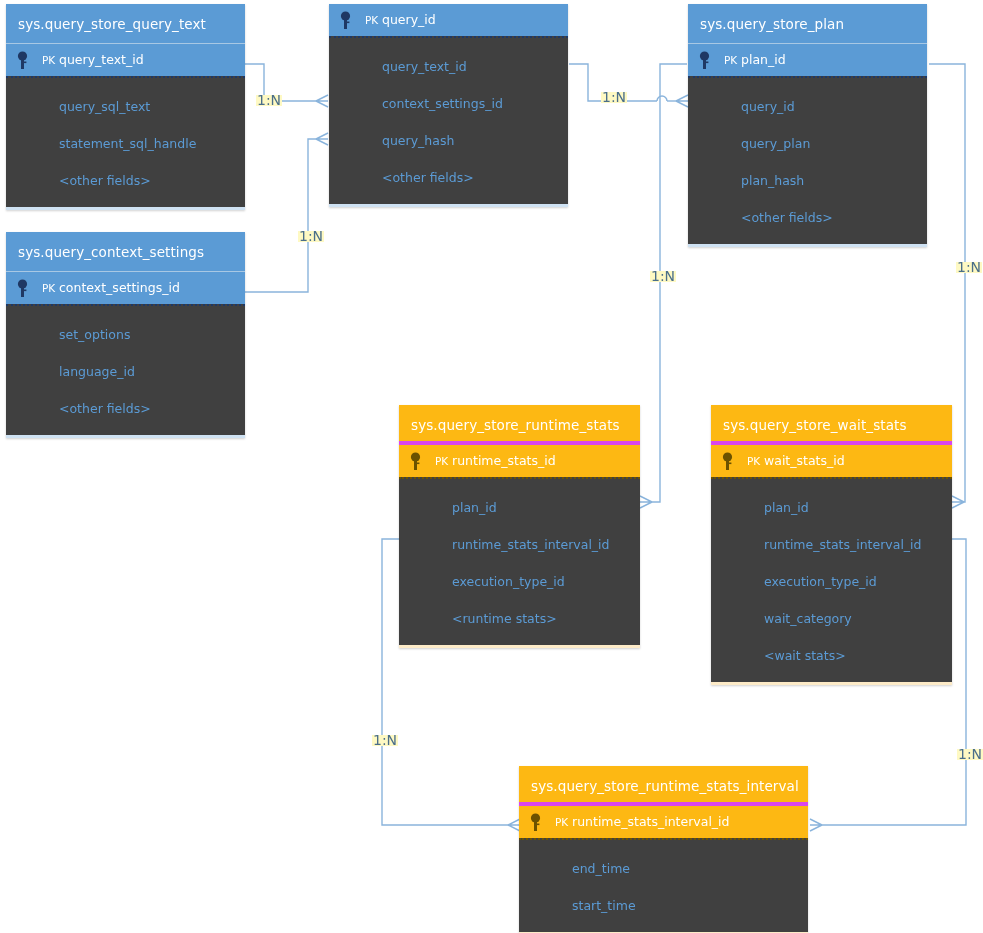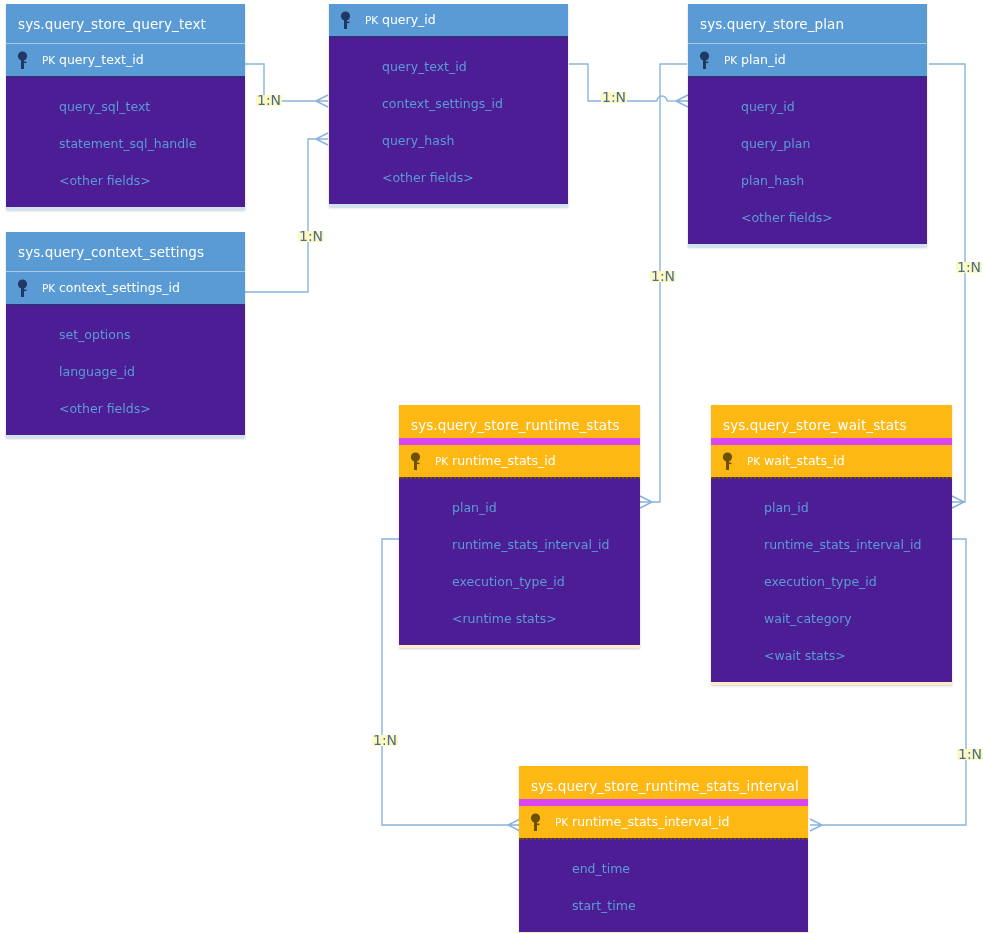--- a/index.html
+++ b/index.html
@@ -10,21 +10,21 @@
   }
   #canvas{position:absolute;left:0;top:0;width:983px;height:933px;}
 
   
   #wires{position:absolute;left:0;top:0;width:983px;height:933px;z-index:1;}
 
   
   .entity{
     position:absolute;z-index:2;
     box-sizing:border-box;
-    background:#4c1d95;
+    background:#404040;
     box-shadow:0 1px 2px rgba(0,0,0,.18);
   }
   .entity .title{
     box-sizing:border-box;
     height:40px;line-height:40px;
     padding-left:12px;
     color:#ffffff;
     font-size:13.5px;
     letter-spacing:.1px;
     white-space:nowrap;
@@ -67,21 +67,21 @@
   }
 
   
   .entity.blue{border-bottom:3px solid #cfe2f3;}
   .entity.blue .title{background:#5b9bd5;border-bottom:1px solid #a8c8e4;}
   .entity.blue .pkrow{background:#5b9bd5;}
   .entity.blue .sep{border-top-color:#1f3864;}
 
   
   .entity.orange{border-bottom:3px solid #fdebc8;}
-  .entity.orange .title{background:#fdb813;border-bottom:7px solid #d946ef;}
+  .entity.orange .title{background:#fdb813;border-bottom:4px solid #d946ef;}
   .entity.orange .pkrow{background:#fdb813;}
   .entity.orange .sep{border-top-color:#6b5200;}
 
   
   .card{
     position:absolute;z-index:3;
     color:#4a6e8a;
     font-size:14px;
     background:#fef9c3;
     padding:0 1px;

